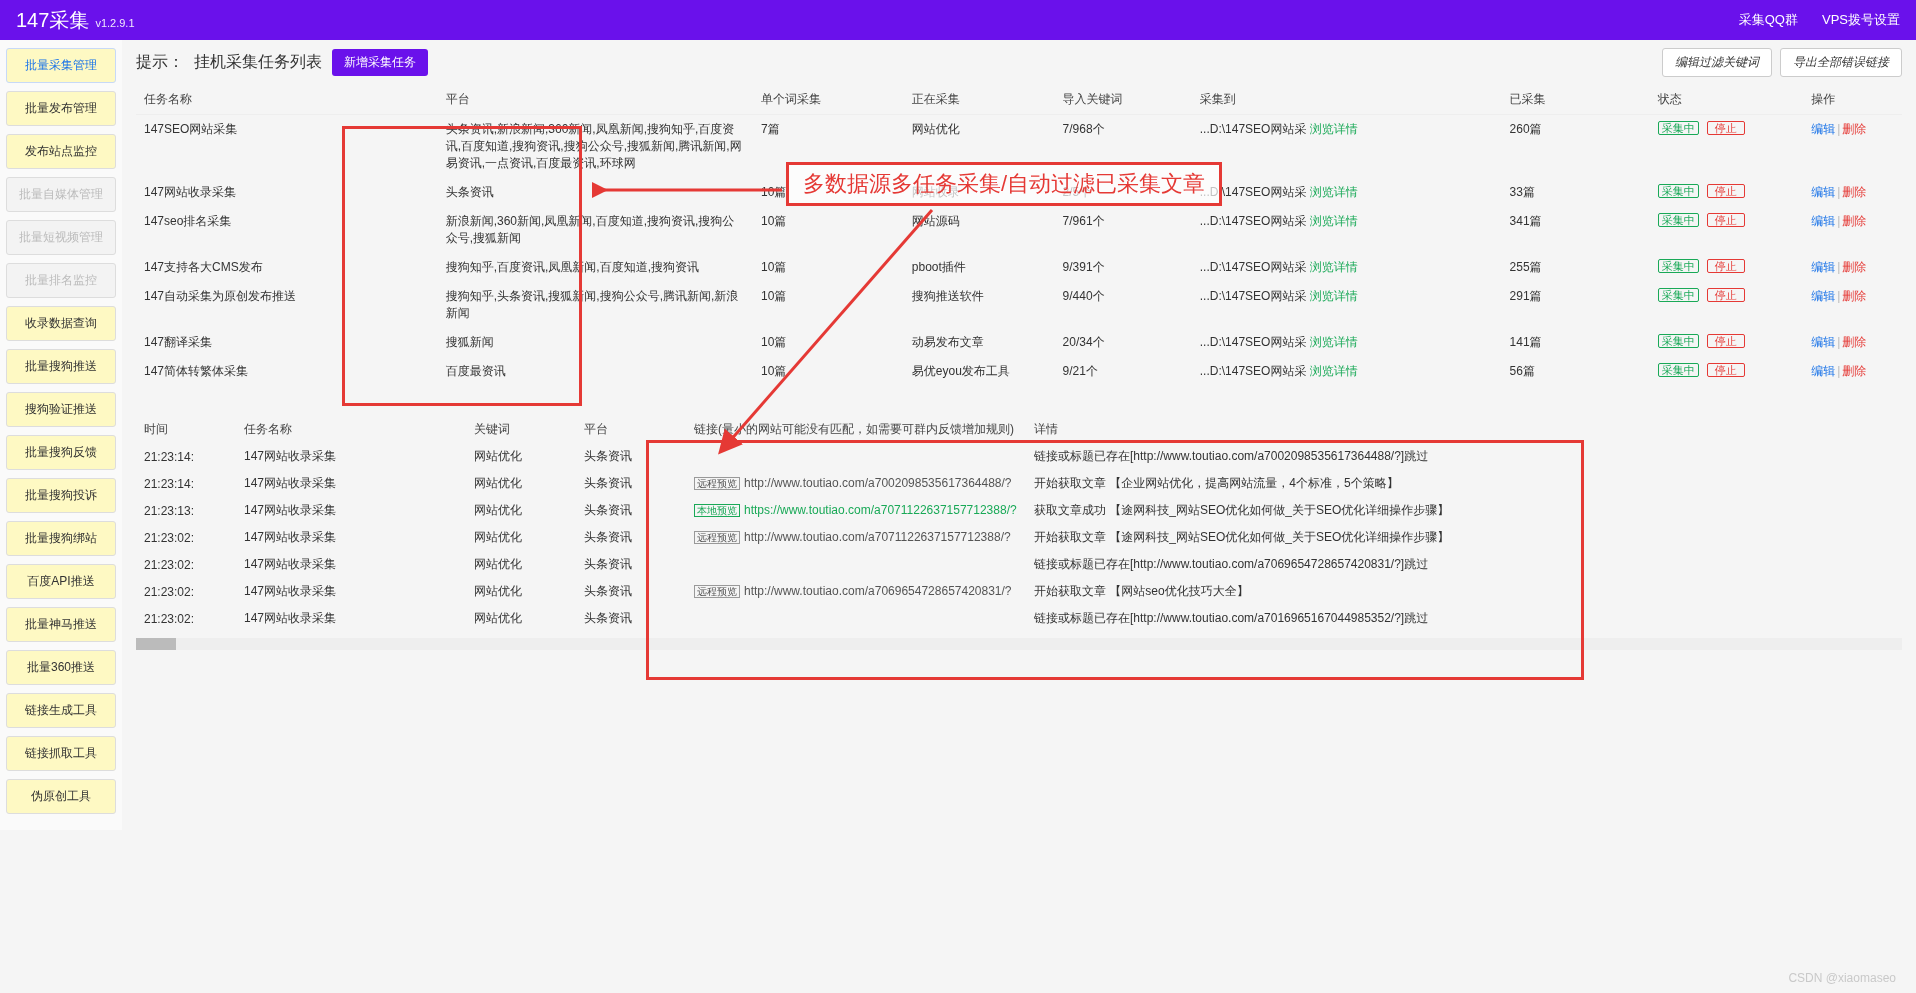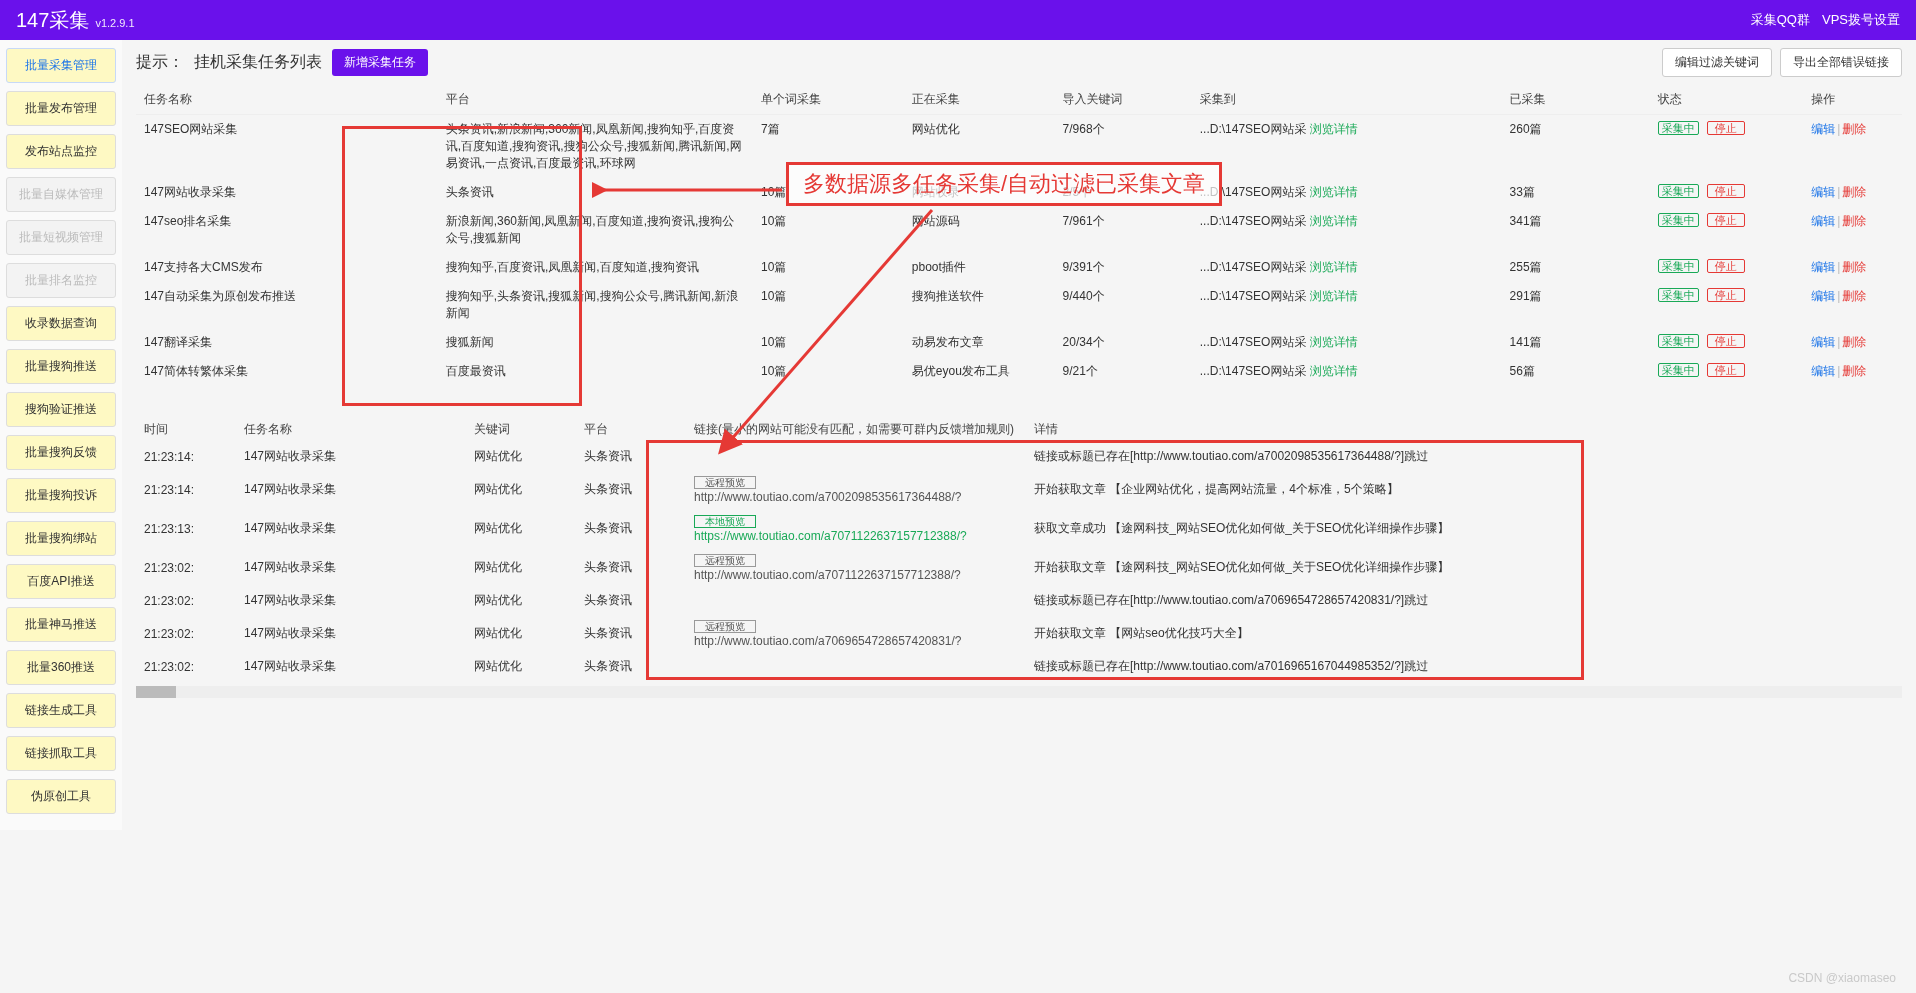--- a/index.html
+++ b/index.html
@@ -2,36 +2,36 @@
 <html><head>
 <meta charset="utf-8">
 <style>
 * { box-sizing: border-box; margin: 0; padding: 0; }
 body { font-family: "Microsoft YaHei", Arial, sans-serif; font-size: 12px; color: #333; background: #f5f5f5; }
 
 .topbar { background: #6a11eb; color: #fff; height: 40px; display: flex; align-items: center; padding: 0 16px; justify-content: space-between; }
 .topbar .left { display: flex; align-items: baseline; gap: 6px; }
 .app-title { font-size: 20px; font-weight: 500; }
 .app-version { font-size: 11px; opacity: .9; }
-.topbar .right { display: flex; gap: 12px; font-size: 13px; }
+.topbar .right { display: flex; gap: 24px; font-size: 13px; }
 .topbar .right span { cursor: pointer; }
 
 .wrap { display: flex; }
 
 .sidebar { width: 122px; padding: 8px 6px; background: #fafafa; }
 .sidebar .item { background: #fef9c3; border: 1px solid #ddd; border-radius: 3px; padding: 8px 6px; margin-bottom: 8px; font-size: 12px; text-align: center; cursor: pointer; white-space: nowrap; }
 .sidebar .item.active { color: #1a73e8; border-color: #c7d9f7; }
 .sidebar .item.disabled { color: #bbb; background: #f3f3f3; }
 
 .main { flex: 1; padding: 8px 14px 40px 14px; position: relative; }
 
 .panel-head { display: flex; align-items: center; justify-content: space-between; margin: 0 0 8px 0; }
 .panel-title { font-size: 16px; font-weight: 500; display: flex; align-items: center; gap: 10px; }
 .btn-primary { background: #6a11eb; color: #fff; border: none; padding: 5px 12px; border-radius: 3px; font-size: 12px; cursor: pointer; }
-.btn-outline { background: #fff; color: #333; border: 1px solid #ccc; padding: 5px 12px; border-radius: 3px; font-size: 12px; cursor: pointer; }
+.btn-outline { background: #fff; color: #333; border: 1px solid #ccc; padding: 5px 12px; border-radius: 3px; font-size: 12px; cursor: pointer; font-style: italic; }
 .panel-head .right-btns { display: flex; gap: 8px; }
 
 .tbl { width: 100%; border-collapse: collapse; }
 .tbl th, .tbl td { text-align: left; padding: 6px 8px; font-size: 12px; vertical-align: top; }
 .tbl thead th { font-weight: 500; color: #444; border-bottom: 1px solid #eee; }
 .tbl tbody td { border-bottom: none; }
 
 .col-name { width: 220px; }
 .col-platform { width: 230px; }
 .col-single { width: 110px; }
@@ -59,21 +59,21 @@
 
 .logtbl { width: 100%; border-collapse: collapse; margin-top: 30px; }
 .logtbl th, .logtbl td { text-align: left; padding: 5px 8px; font-size: 12px; }
 .logtbl thead th { font-weight: 500; color: #444; }
 .logtbl .c-time { width: 100px; }
 .logtbl .c-task { width: 230px; }
 .logtbl .c-kw { width: 110px; }
 .logtbl .c-plat { width: 110px; }
 .logtbl .c-link { width: 340px; }
 .logtbl .c-detail { }
-.tag-box { border: 1px solid #999; font-size: 10px; padding: 0 10px; margin-right: 4px; color: #555; }
+.tag-box { border: 1px solid #999; font-size: 10px; padding: 0 2px; margin-right: 4px; color: #555; }
 .tag-green { border-color: #19a957; color: #19a957; }
 .url { color: #555; }
 .url-green { color: #19a957; }
 
 .hscroll { height: 12px; background: #eee; margin-top: 6px; position: relative; }
 .hscroll .thumb { position: absolute; left: 0; top: 0; height: 100%; width: 40px; background: #bbb; }
 
 .watermark { position: fixed; right: 20px; bottom: 8px; color: #c9c9c9; font-size: 12px; }
 </style>
 </head>

